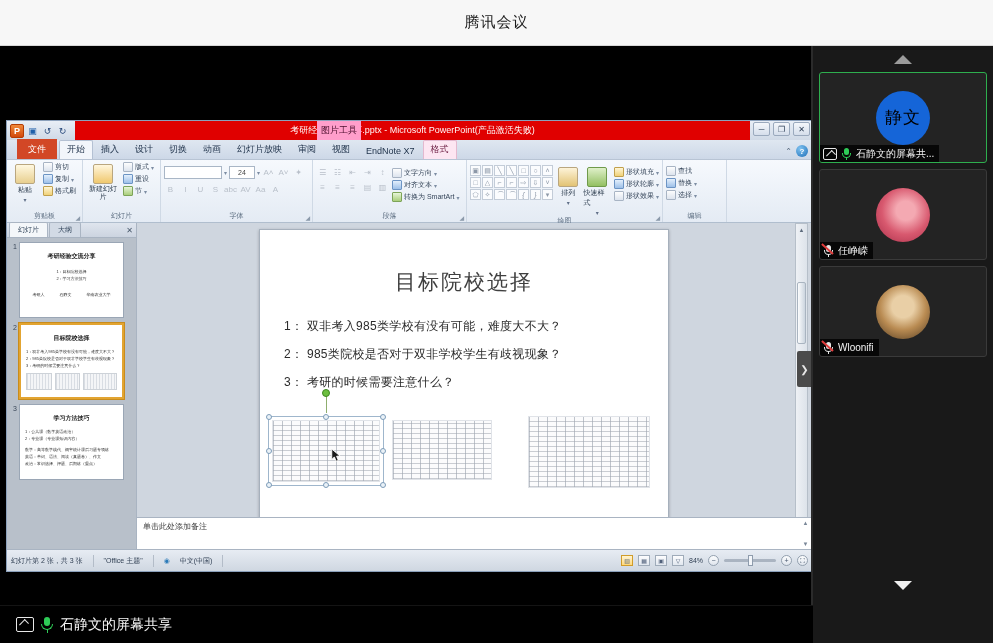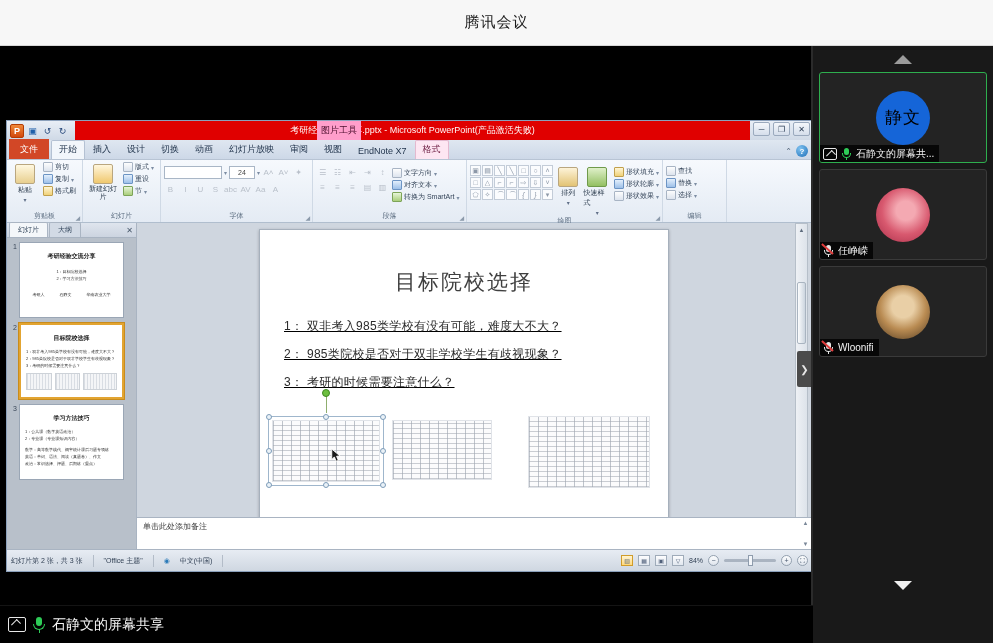--- a/index.html
+++ b/index.html
@@ -65,21 +65,21 @@
   .win-btn {
     width: 17px; height: 14px; border: 1px solid #9aa9bd; border-radius: 2px;
     background: linear-gradient(#f4f7fb, #d5deeb);
     display: flex; align-items: center; justify-content: center;
     font-size: 8px; color: #2c3e55;
   }
 
   
   .ppt-tabbar {
     height: 20px; background: linear-gradient(#dfe7f1, #cdd8e7);
-    display: flex; align-items: flex-end; padding-left: 2px; position: relative;
+    display: flex; align-items: flex-end; padding-left: 10px; position: relative;
     border-bottom: 1px solid #b8c4d4;
   }
   .tab {
     font-size: 9px; color: #22354d; padding: 2px 7px 3px 7px;
     border: 1px solid transparent; border-bottom: none; white-space: nowrap;
   }
   .tab.filetab {
     background: #d24726; color: #fff; padding: 3px 10px 3px 10px; margin-right: 2px;
   }
   .tab.active {
@@ -191,21 +191,21 @@
 
   .slidearea { flex: 1; position: relative; background: #cfd6df; }
   .slide-canvas {
     position: absolute; left: 122px; top: 6px; width: 410px; height: 308px;
     background: #fff; border: 1px solid #a6b0bc; box-shadow: 0 1px 3px rgba(0,0,0,.25);
   }
   .slide-title {
     text-align: center; font-size: 21px; color: #3f3f3f; margin-top: 38px;
     font-family: "Liberation Serif", "DejaVu Serif", serif; letter-spacing: 2px;
   }
-  .slide-bullets { margin: 22px 0 0 24px; text-decoration: underline; }
+  .slide-bullets { margin: 22px 0 0 24px; }
   .slide-bullet { font-size: 12px; color: #2b2b2b; margin-bottom: 11px; letter-spacing: .3px; }
   .slide-images { position: absolute; left: 12px; top: 190px; right: 10px; display: flex; align-items: flex-start; }
   .tableimg {
     background:
       repeating-linear-gradient(0deg, rgba(160,166,176,.55) 0 1px, rgba(255,255,255,0) 1px 5px),
       repeating-linear-gradient(90deg, rgba(150,158,170,.6) 0 1px, rgba(255,255,255,0) 1px 9px),
       #fbfbfc;
     border: 1px solid #e0e3e8;
   }
   .img1 { width: 108px; height: 62px; margin-left: 0; }
@@ -352,21 +352,21 @@
   .hostbadge {
     width: 15px; height: 15px; background: #e8762a; border-radius: 2px;
     display: flex; align-items: center; justify-content: center; flex: 0 0 auto;
   }
   .hostbadge .head { width: 5px; height: 5px; border-radius: 50%; background: #fff; }
   .hostbadge .body { position: absolute; width: 9px; height: 5px; border-radius: 4px 4px 0 0; background: #fff; margin-top: 9px; }
 
   
   .bottombar {
     position: absolute; left: 0; bottom: 0; width: 813px; height: 38px;
-    background: #000; display: flex; align-items: center; gap: 6px; padding-left: 8px;
+    background: #000; display: flex; align-items: center; gap: 6px; padding-left: 16px;
     border-top: 1px solid #141414;
   }
   .share-label { font-size: 14px; color: #f5f5f5; }
 
   .sidebar-edge { position: absolute; right: 180px; top: 46px; width: 2px; height: 597px; background: #2b2b2b; }
 </style>
 </head>
 <body>
 
 <div id="app">

